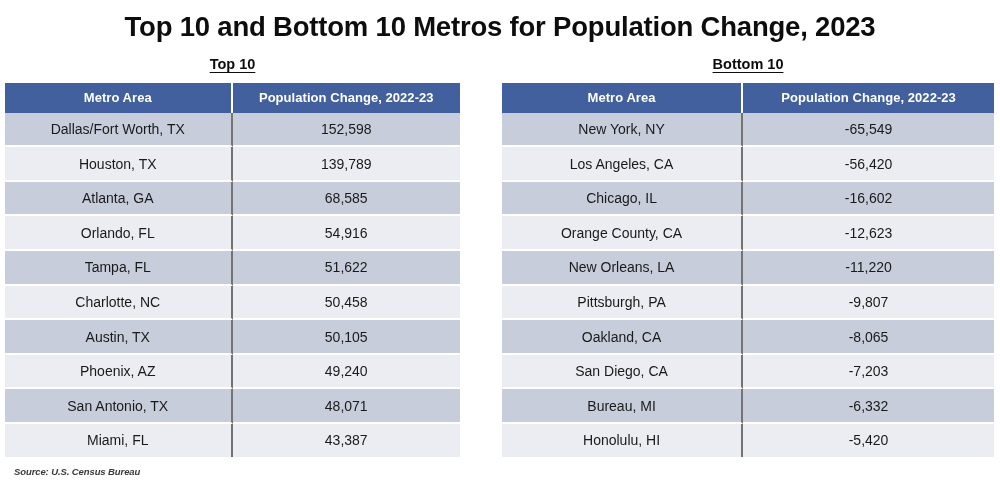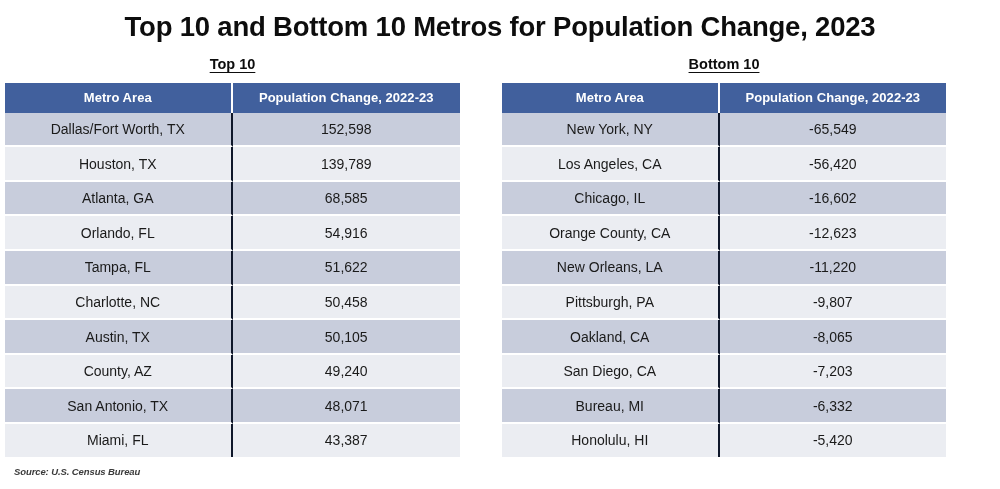--- a/index.html
+++ b/index.html
@@ -38,21 +38,21 @@
 
   .table-block {
     position: relative;
   }
   .table-block.left {
     margin-left: 5px;
     width: 455px;
   }
   .table-block.right {
     margin-left: 42px;
-    width: 444px;
+    width: 492px;
   }
 
   .sub-title {
     text-align: center;
     font-size: 14.5px;
     font-weight: bold;
     color: #0d0d0d;
     text-decoration: underline;
     text-underline-offset: 3px;
     margin: 0 0 9px 0;
@@ -81,21 +81,21 @@
   }
   table.metro-table th:last-child {
     border-right: none;
   }
 
   table.metro-table td {
     height: 32.6px;
     font-size: 14px;
     text-align: center;
     padding: 0 4px;
-    border-right: 2px solid #0f172a;
+    border-right: 2px solid #737373;
     border-bottom: 2px solid #ffffff;
     color: #1a1a1a;
     white-space: nowrap;
   }
   table.metro-table td:last-child {
     border-right: none;
   }
 
   table.metro-table tbody tr:nth-child(odd) td {
     background: #c8cddc;
@@ -161,21 +161,21 @@
         </tr>
         <tr>
           <td>Charlotte, NC</td>
           <td>50,458</td>
         </tr>
         <tr>
           <td>Austin, TX</td>
           <td>50,105</td>
         </tr>
         <tr>
-          <td>County, AZ</td>
+          <td>Phoenix, AZ</td>
           <td>49,240</td>
         </tr>
         <tr>
           <td>San Antonio, TX</td>
           <td>48,071</td>
         </tr>
         <tr>
           <td>Miami, FL</td>
           <td>43,387</td>
         </tr>

